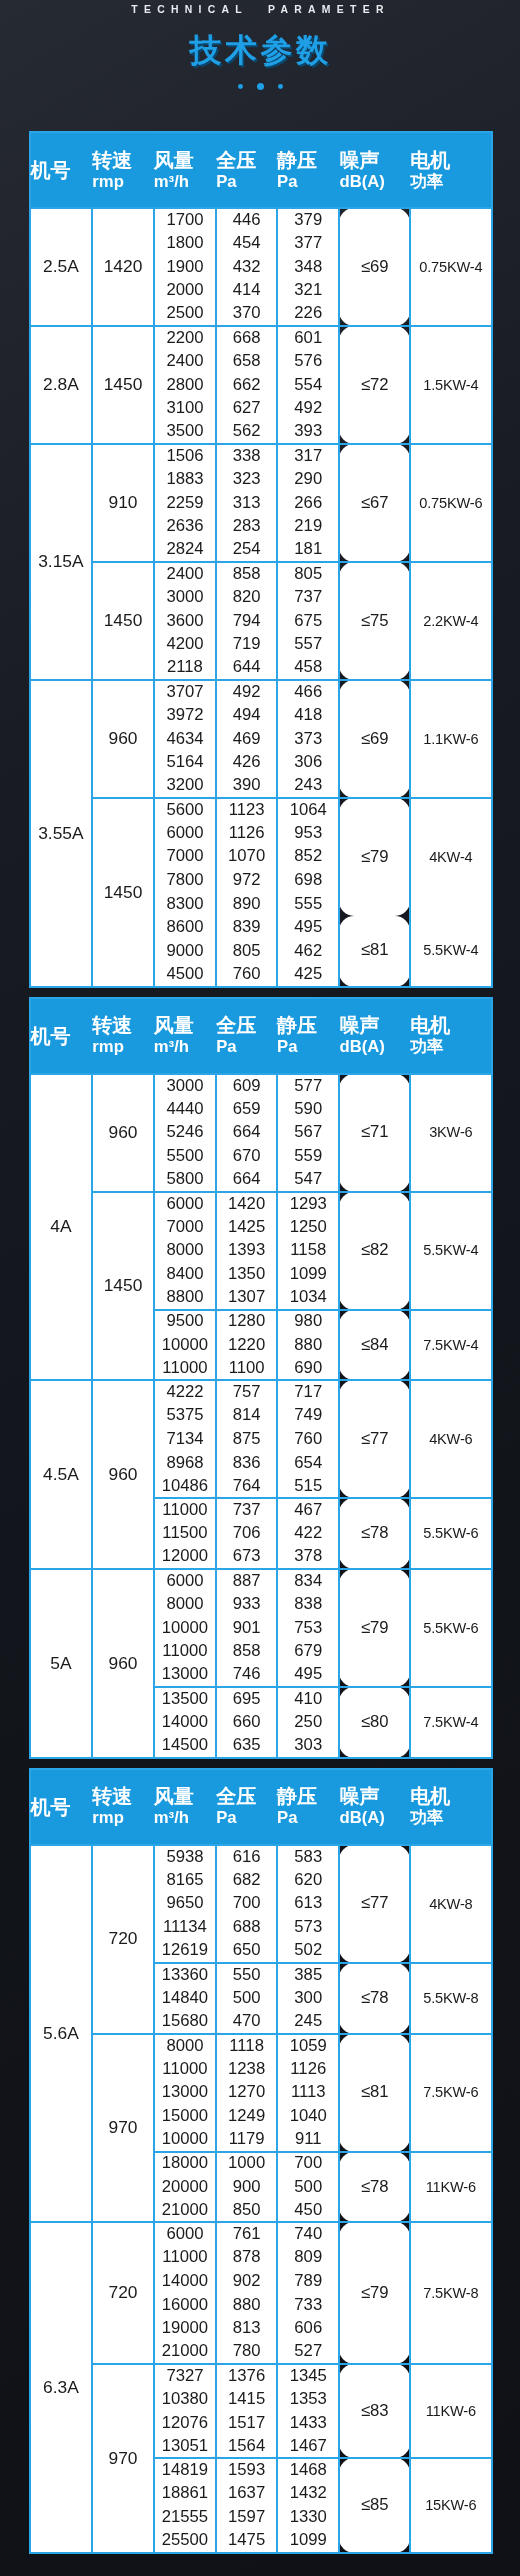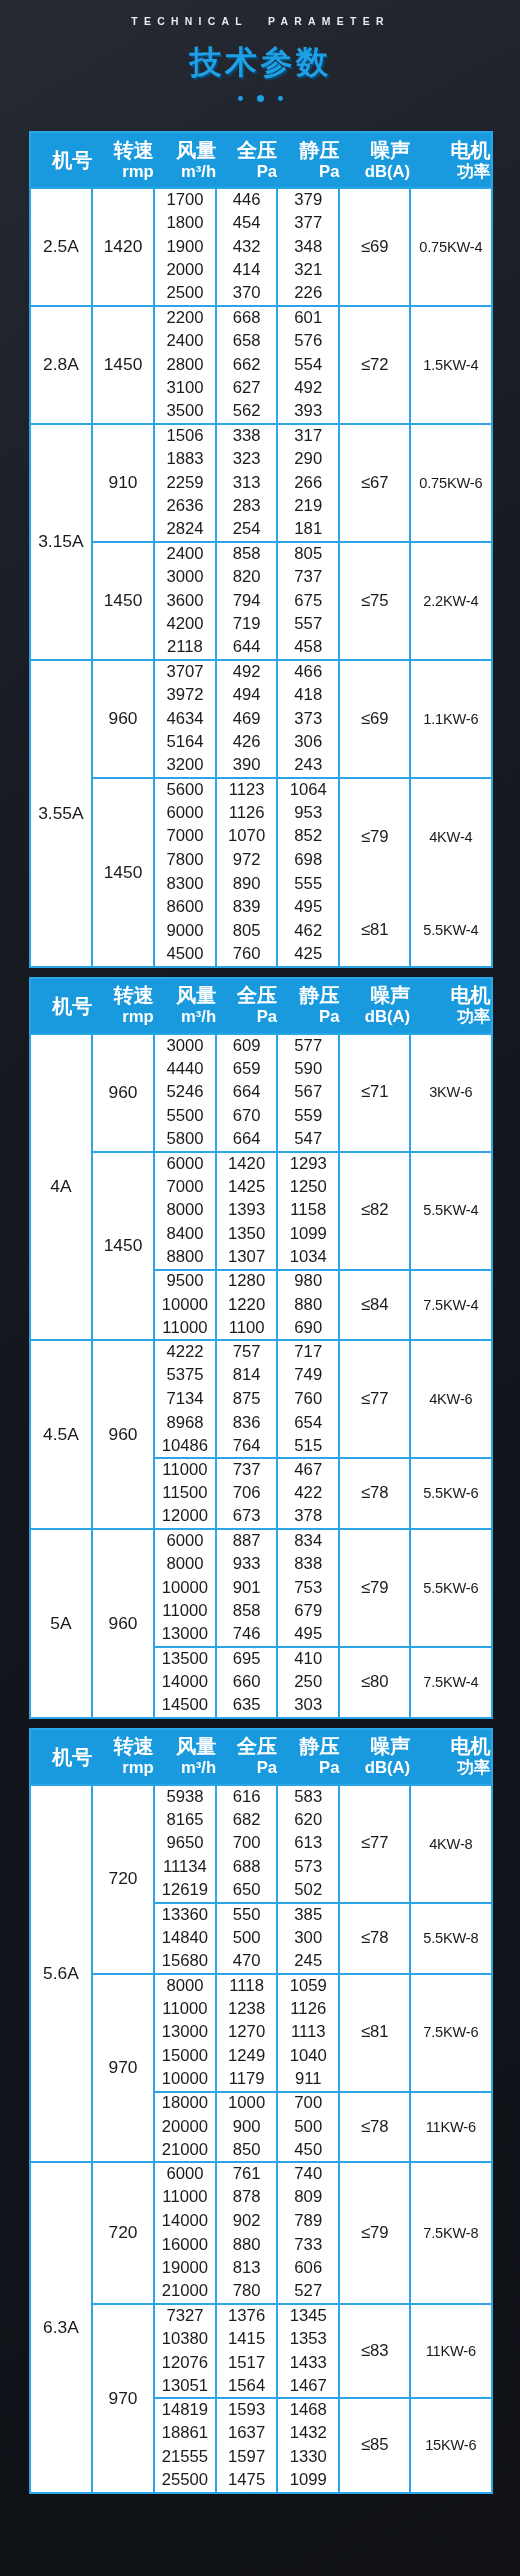--- a/index.html
+++ b/index.html
@@ -10,55 +10,55 @@
     --ink:#1b1b1b;
   }
   *{box-sizing:border-box;margin:0;padding:0;}
   html,body{width:521px;}
   body{
     height:2576px;
     overflow:hidden;
     font-family:"Liberation Sans","DejaVu Sans",sans-serif;
     background:linear-gradient(150deg,#262a33 0%,#181b22 28%,#13151c 55%,#0f1117 100%);
   }
-  .hero{height:131px;text-align:center;padding-top:16px;}
+  .hero{height:131px;text-align:center;padding-top:4px;}
   .eyebrow{
     color:#e9ebef;font-size:10.4px;letter-spacing:6.3px;word-spacing:11px;
     font-weight:bold;
   }
   .title{
     margin-top:14px;font-size:32px;font-weight:bold;letter-spacing:3.5px;
     color:var(--accent);
     text-shadow:1.7px 1.7px 0 rgba(10,72,112,.95);
   }
   .dots{margin-top:9.7px;display:flex;justify-content:center;align-items:center;gap:14px;}
   .dots span{display:inline-block;border-radius:50%;background:var(--accent);}
   .dots .d1,.dots .d3{width:4.9px;height:4.9px;}
   .dots .d2{width:7.6px;height:7.6px;}
 
   .ptable{width:464px;margin:0 auto 9px auto;}
   .ptable table{
     width:100%;border-collapse:collapse;table-layout:fixed;
     border:2.1px solid var(--grid);
   }
   thead th{
-    background:var(--header);color:#ffffff;height:56px;
-    font-weight:bold;vertical-align:middle;text-align:right;padding:0;
+    background:var(--header);color:#ffffff;height:76px;
+    font-weight:bold;vertical-align:middle;text-align:left;padding:0;
   }
   thead .h1{font-size:20px;line-height:1.2;}
   thead .h2{font-size:16.7px;line-height:1.25;font-weight:bold;}
   tbody td{
     background:var(--cellbg);color:var(--ink);
     text-align:center;vertical-align:middle;
     height:23.6px;padding:0;font-size:16.7px;line-height:1;
     border-left:2.1px solid var(--grid);
   }
   tbody td.bt{border-top:2.1px solid var(--grid);}
   td.model-cell,td.rpm-cell{font-size:17.4px;}
-  td.noise-cell{font-size:16.7px;}
+  td.noise-cell{font-size:16.7px;border-radius:15px;}
   td.motor-cell{font-size:14.6px;letter-spacing:-0.2px;margin-top:44px;}
 </style>
 </head>
 <body>
 
 <div class="hero">
   <div class="eyebrow">TECHNICAL PARAMETER</div>
   <h1 class="title">技术参数</h1>
   <div class="dots">
     <span class="d1"></span>

